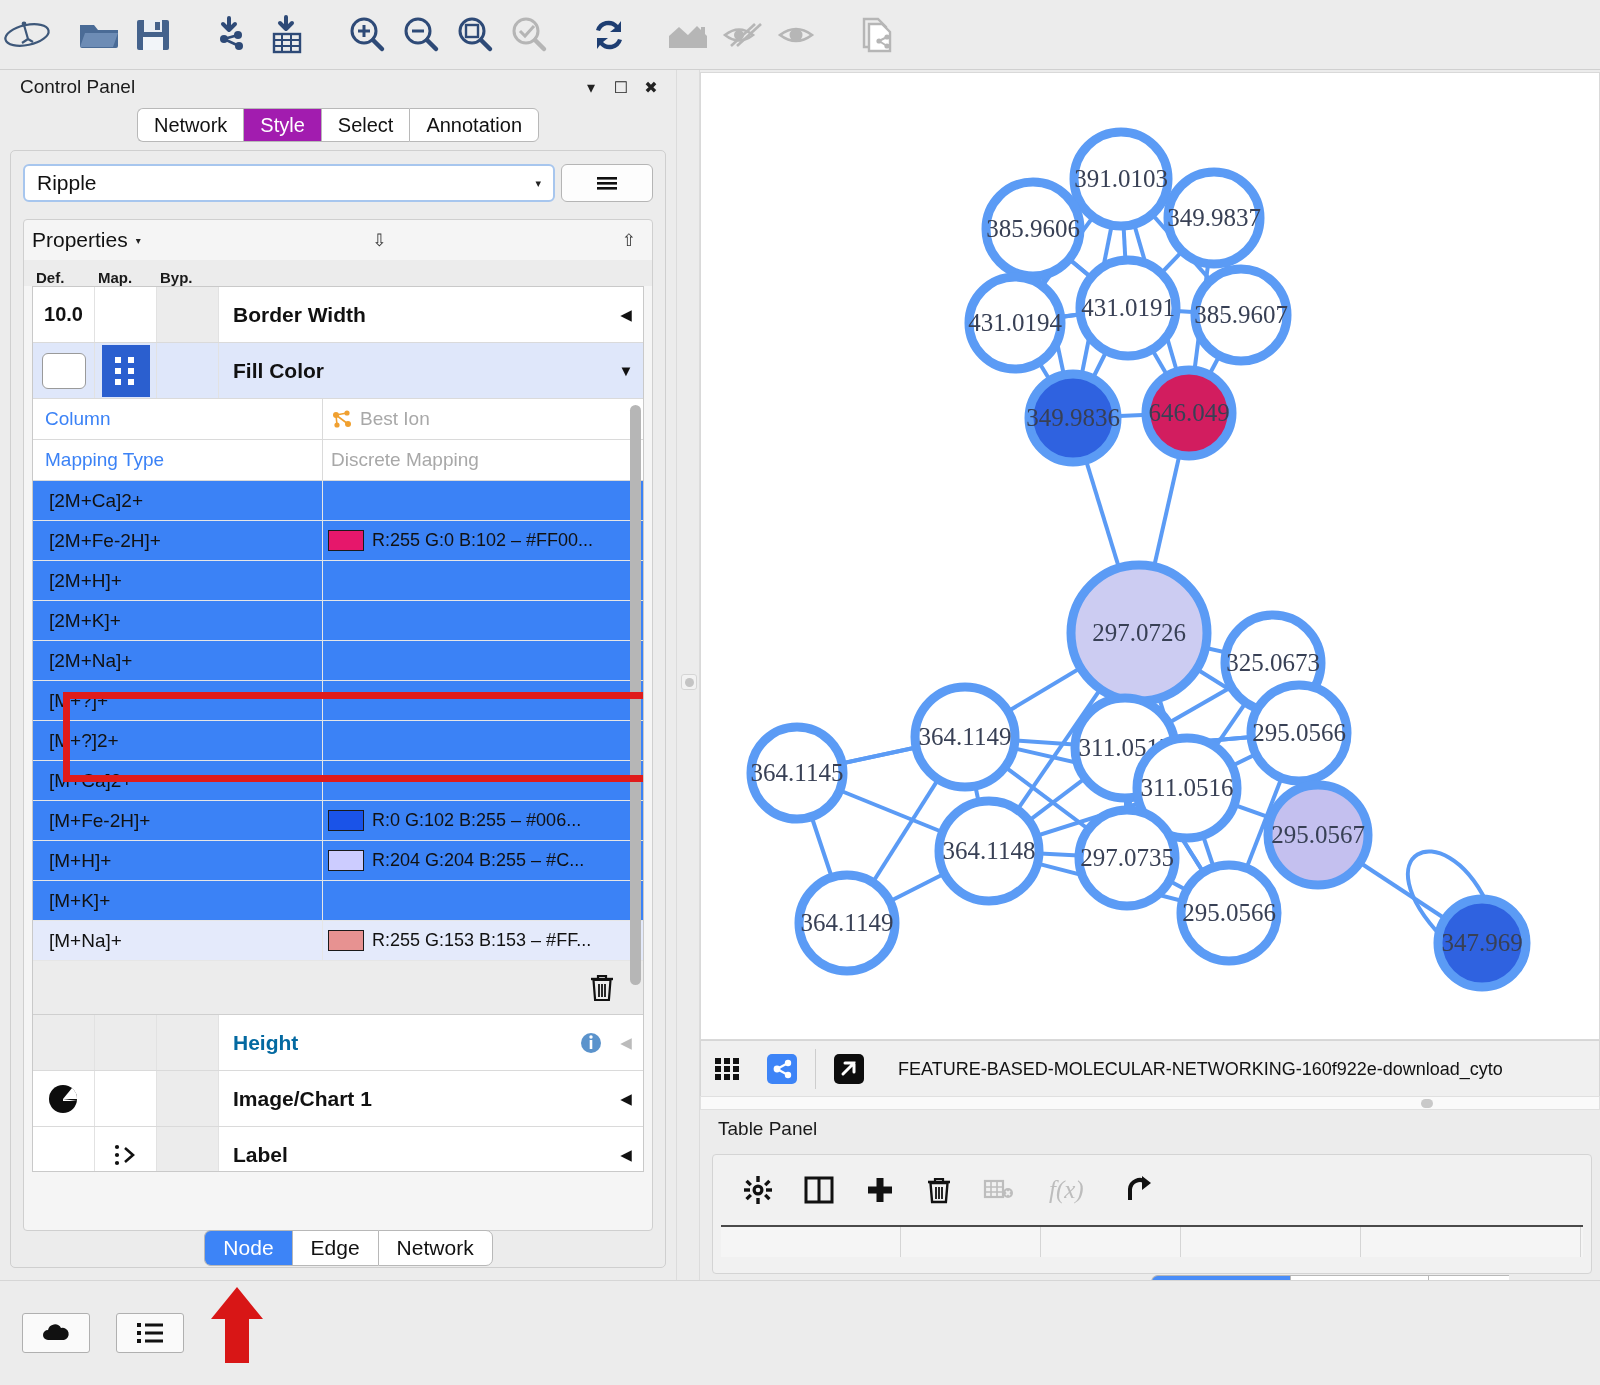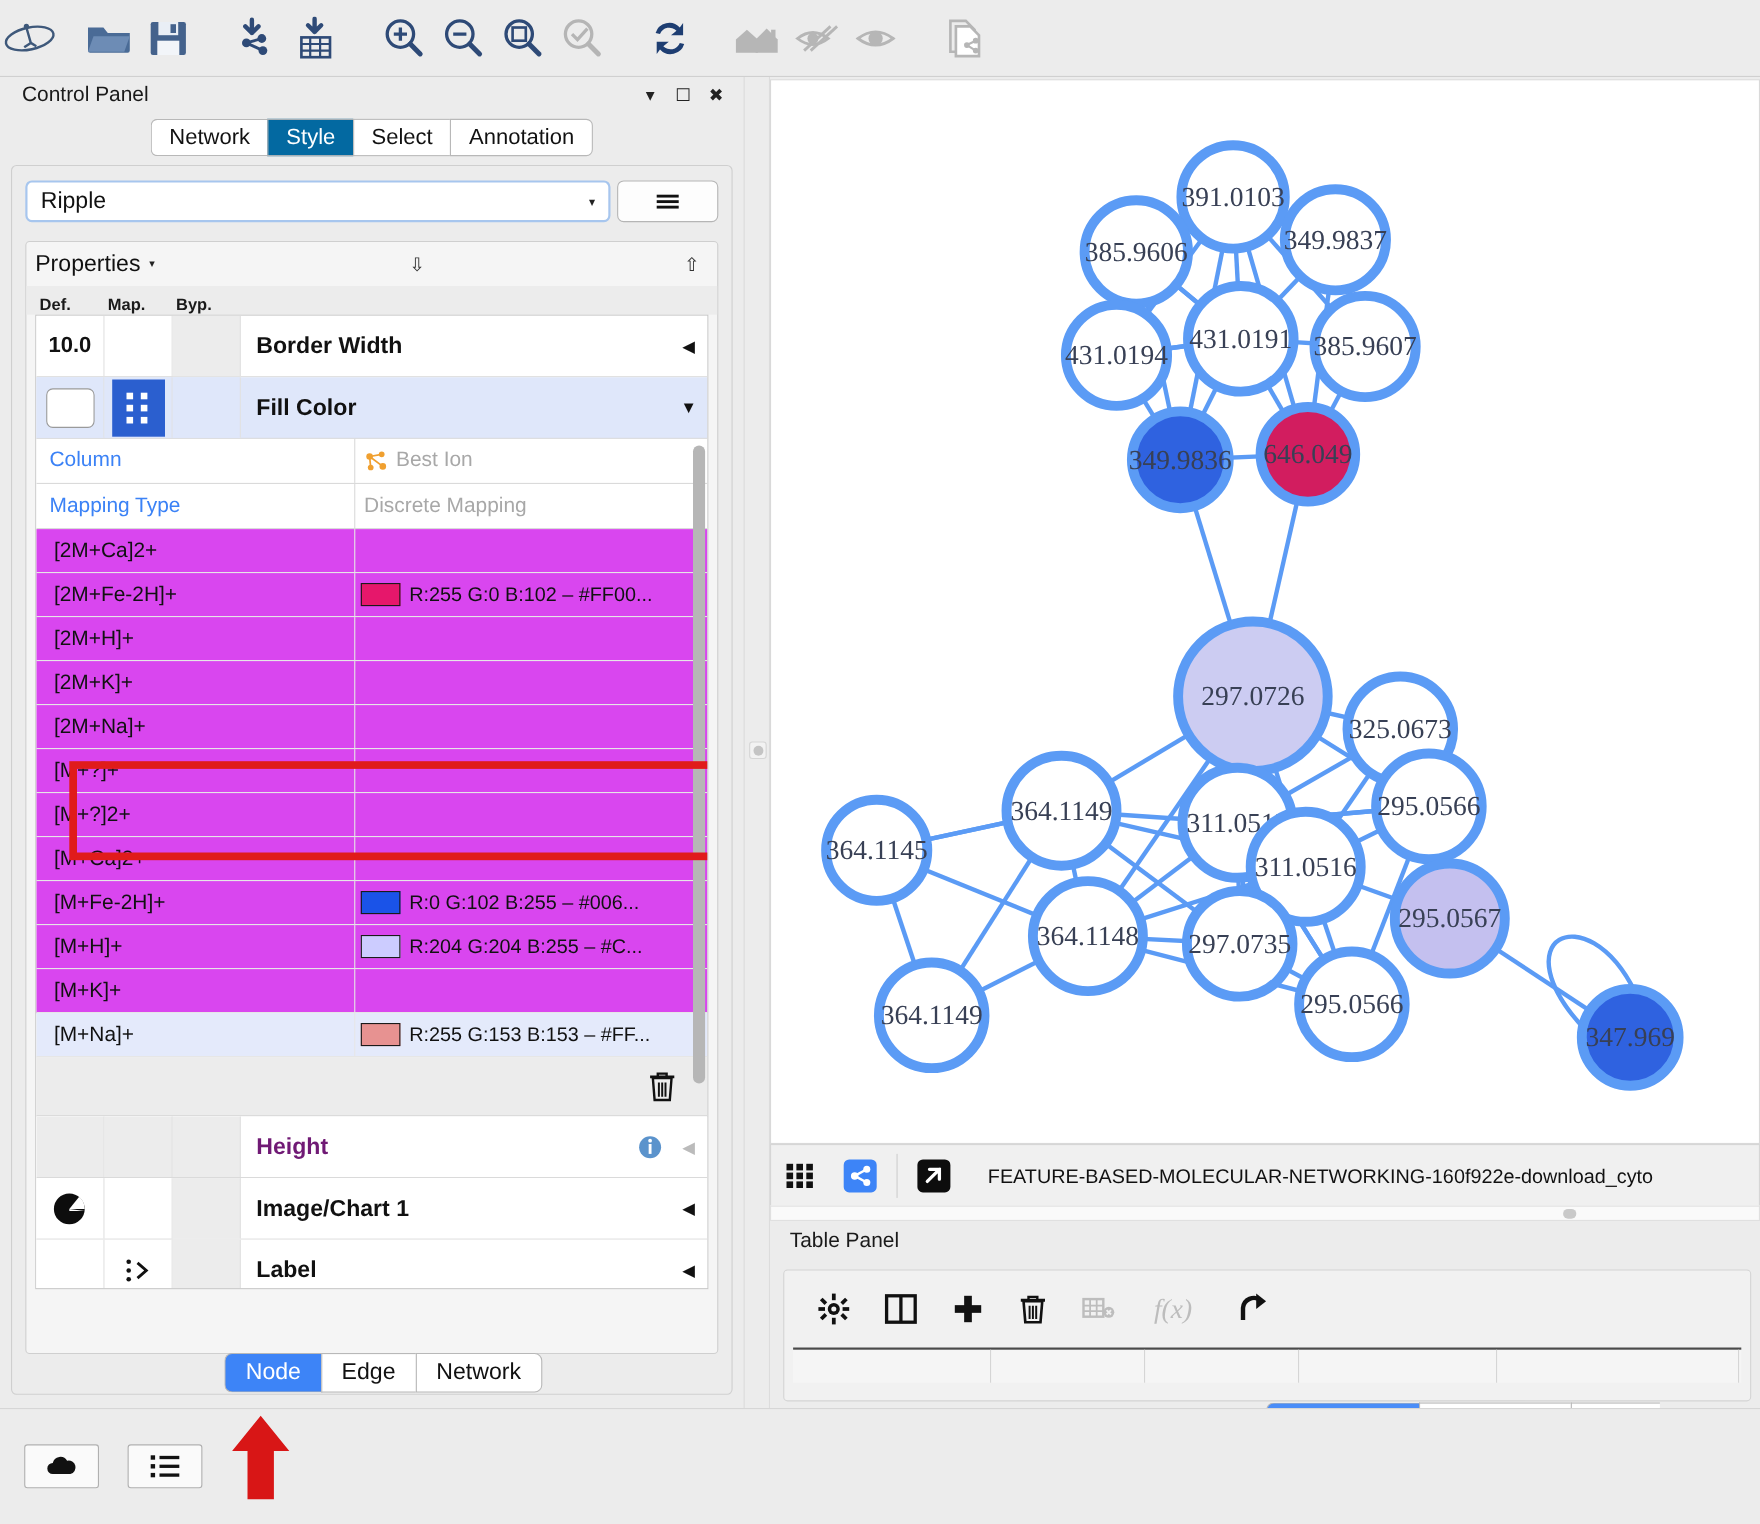--- a/index.html
+++ b/index.html
@@ -37,21 +37,21 @@
   #cp-tabs {
     display: flex; justify-content: center; padding-top: 4px; height: 40px;
   }
   .cp-tab {
     height: 34px; padding: 0 16px; display: flex; align-items: center;
     background: #fff; border: 1px solid #b8b8b8; border-right: none;
     font-size: 20px; color: #111; cursor: pointer;
   }
   .cp-tab:first-child { border-radius: 6px 0 0 6px; }
   .cp-tab:last-child { border-radius: 0 6px 6px 0; border-right: 1px solid #b8b8b8; }
-  .cp-tab.active { background: #0369a1; color: #fff; }
+  .cp-tab.active { background: #a21caf; color: #fff; }
 
   #cp-body {
     margin: 6px 10px 0 10px; height: 1118px;
     background: #ececec; border: 1px solid #cfcfcf; border-radius: 5px;
     padding: 12px 12px 0 12px;
   }
 
   #style-row { display: flex; align-items: center; gap: 6px; height: 40px; }
   #style-select {
     flex: 1; height: 38px; background: #fff; border: 2px solid #a7c6ee;
@@ -102,21 +102,21 @@
               align-items: center; justify-content: center; }
   .dots { display: grid; grid-template-columns: 8px 8px; grid-gap: 5px; }
   .dots i { width: 6px; height: 6px; background: #fff; display: block; }
 
   .kvrow { display: flex; height: 41px; border-bottom: 1px solid #dadada; background: #fff; }
   .kvrow .k { width: 290px; display: flex; align-items: center; padding-left: 12px;
               font-size: 19px; color: #3b82f6; border-right: 1px solid #dadada; }
   .kvrow .v { flex: 1; display: flex; align-items: center; padding-left: 8px;
               font-size: 19px; color: #a8a8a8; gap: 7px; }
 
-  .mrow { display: flex; height: 40px; border-bottom: 1px solid #e6e6e6; background: #d946ef; }
+  .mrow { display: flex; height: 40px; border-bottom: 1px solid #e6e6e6; background: #3b82f6; }
   .mrow.sel { background: #e4eafb; }
   .mrow .mk { width: 290px; display: flex; align-items: center; padding-left: 16px;
               font-size: 19px; color: #111; border-right: 1px solid #e6e6e6; }
   .mrow .mv { flex: 1; display: flex; align-items: center; padding-left: 5px; gap: 8px;
               font-size: 18px; color: #111; white-space: nowrap; }
   .cswatch { width: 36px; height: 21px; border: 1px solid #1a1a1a; flex: none; }
 
   #red-box {
     position: absolute; left: 30px; top: 405px; width: 597px; height: 90px;
     border: 7px solid #e01b1b; pointer-events: none; z-index: 40;
@@ -501,21 +501,21 @@
               <path d="M6.5 8 h17 l-1.6 20 h-13.8 Z" fill="none" stroke="#111" stroke-width="2.2"></path>
               <path d="M12 12 v13 M15 12 v13 M18 12 v13" stroke="#111" stroke-width="1.8"></path>
             </svg>
           </div>
 
           <div id="bottom-rows">
             <div class="prow">
               <div class="cell gray"></div>
               <div class="cell gray"></div>
               <div class="cell gray"></div>
-              <div class="name" style="color:#701a75">Height</div>
+              <div class="name" style="color:#0369a1">Height</div>
               <div style="display:flex;align-items:center;padding-right:6px">
                 <svg width="24" height="24" viewBox="0 0 24 24">
                   <circle cx="12" cy="12" r="10" fill="#5b93cc"></circle>
                   <rect x="10.7" y="9" width="2.6" height="9" fill="#fff"></rect>
                   <circle cx="12" cy="6" r="1.7" fill="#fff"></circle>
                 </svg>
               </div>
               <div class="arrow" style="color:#bbb">◀</div>
             </div>
 

